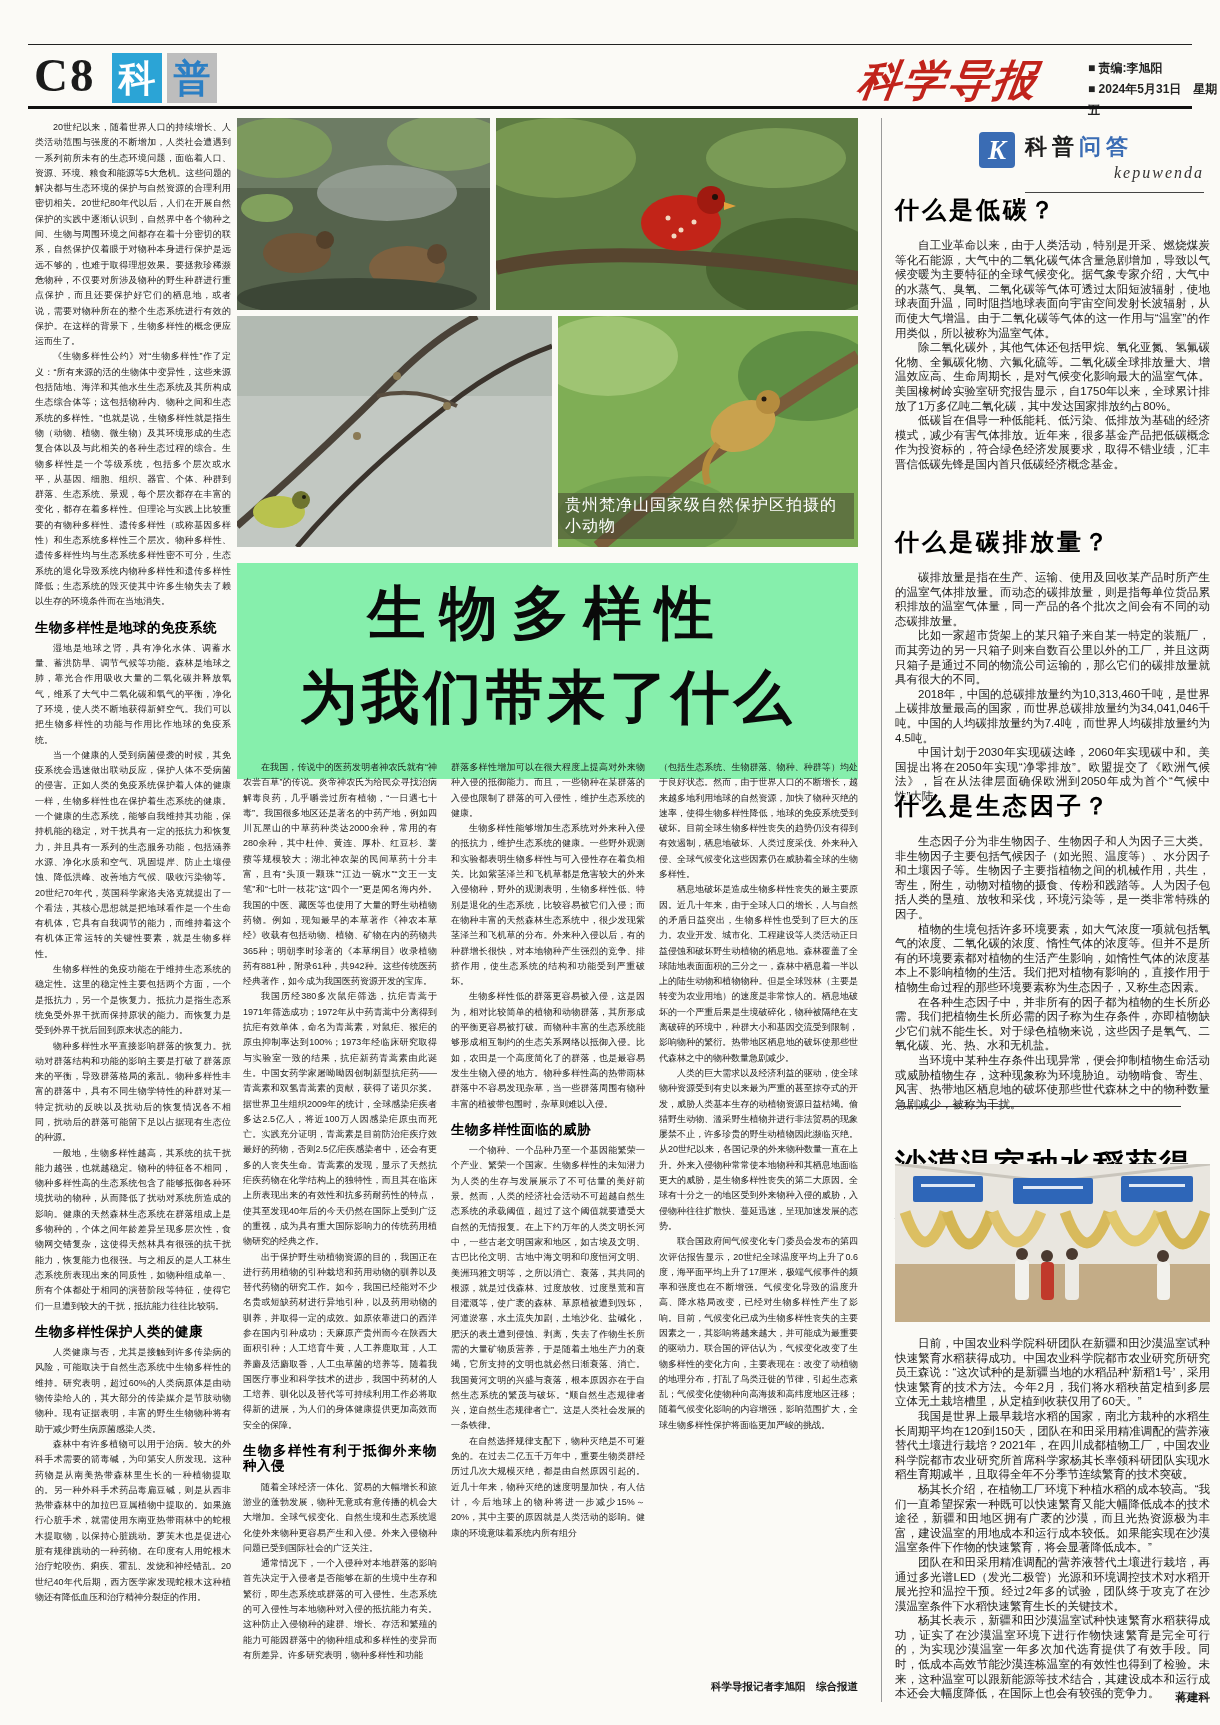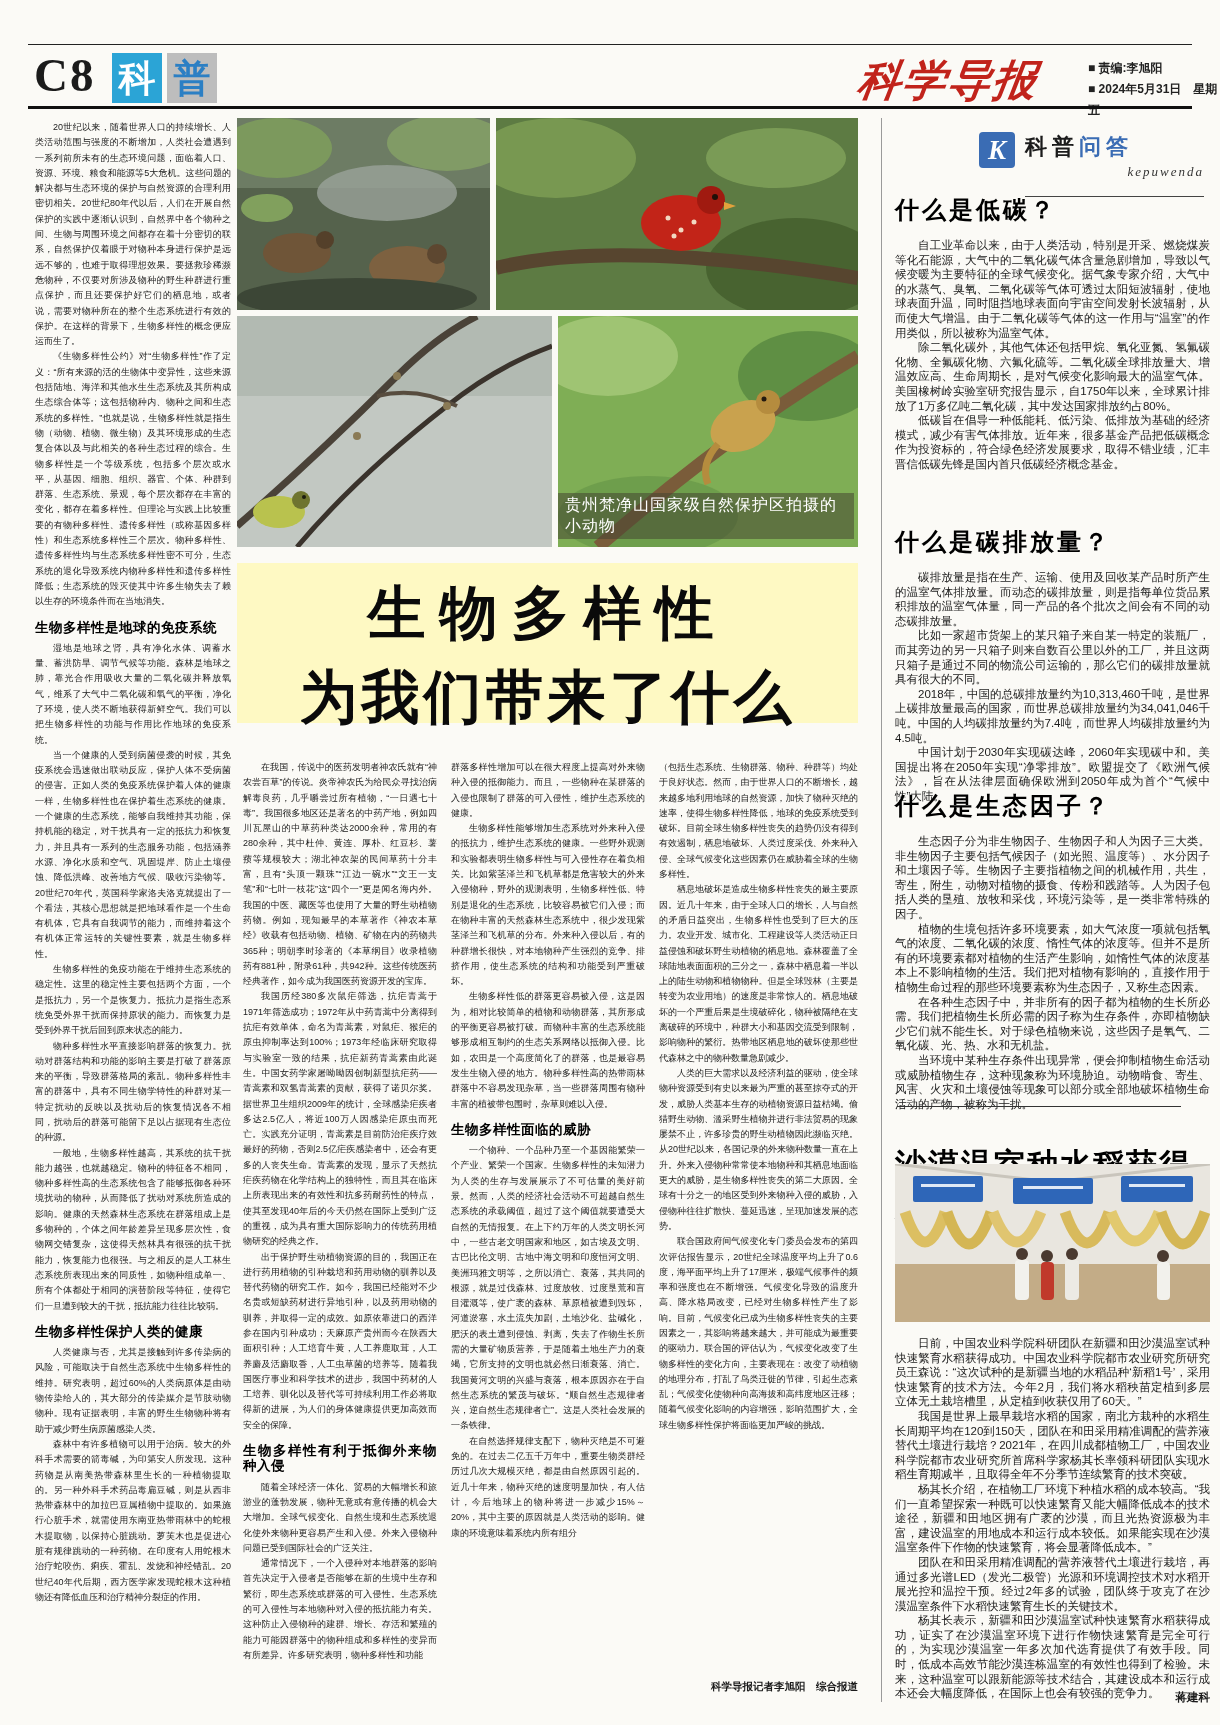--- a/index.html
+++ b/index.html
@@ -32,39 +32,39 @@
   
   .photo{position:absolute;overflow:hidden;background:#5a6a52;}
   .photo svg{display:block;}
   .ph1{left:237px;top:118px;width:253px;height:192px;}
   .ph2{left:496px;top:118px;width:362px;height:192px;}
   .ph3{left:237px;top:316px;width:315px;height:231px;}
   .ph4{left:558px;top:316px;width:300px;height:231px;}
   .caption{position:absolute;right:4px;bottom:8px;background:rgba(70,70,50,0.55);color:#fff;
            font-size:16px;padding:2px 7px;letter-spacing:1px;}
   
-  .headline-box{position:absolute;left:237px;top:563px;width:621px;height:160px;background:#fef9c3;}
+  .headline-box{position:absolute;left:237px;top:563px;width:621px;height:216px;background:#86efac;}
   .hl{ text-align:center;font-weight:900;font-size:58px;color:#0a0a0a;
        font-family:"Liberation Sans",sans-serif;}
   .hl1{margin-top:12px;letter-spacing:14px;}
   .hl2{margin-top:6px;letter-spacing:4px;}
   
   .vdivider{position:absolute;left:881px;top:118px;height:1584px;border-left:1px solid #9a9a9a;}
   
   .right{position:absolute;left:895px;top:118px;width:315px;height:1584px;}
   .qlogo{position:absolute;right:6px;top:14px;width:225px;}
   .qlogo-row{display:flex;align-items:flex-start;}
   .qlogo-k{width:36px;height:36px;background:#3a6cb4;border-radius:4px;color:#fff;text-align:center;
            line-height:36px;font-family:"Liberation Serif",serif;font-weight:bold;font-style:italic;
            font-size:27px;flex:0 0 auto;}
-  .qlogo-text{margin-left:10px;border-bottom:1.5px solid #444;padding-bottom:16px;flex:1;}
+  .qlogo-text{margin-left:10px;border-bottom:1.5px solid #444;padding-bottom:10px;flex:1;}
   .qlogo-cn{font-size:22px;font-weight:bold;letter-spacing:5px;white-space:nowrap;}
   .qlogo-cn .blue{color:#3a6cb4;}
   .qlogo-en{text-align:right;font-family:"Liberation Serif",serif;font-style:italic;
-            font-size:13px;color:#333;letter-spacing:2px;margin-top:2px;}
+            font-size:16px;color:#333;letter-spacing:2px;margin-top:2px;}
   .qsec{position:absolute;left:0;width:315px;}
   .q1{top:76px;} .q2{top:408px;} .q3{top:672px;}
   .qtitle{font-size:24px;font-weight:600;letter-spacing:3px;margin:0 0 12px 0;color:#000;}
   .qbody p{font-size:11.5px;line-height:14.6px;text-align:justify;text-indent:2em;margin:0;}
   .qdivider{position:absolute;left:2px;top:988px;width:284px;border-top:1.5px solid #333;}
   .rice-title{position:absolute;left:0;top:1000px;font-size:31px;font-weight:700;letter-spacing:2px;color:#000;}
   .rice-photo{position:absolute;left:0;top:1046px;width:315px;height:158px;overflow:hidden;background:#cdbd9c;}
   .rice-body{position:absolute;left:0;top:1218px;width:315px;}
   .rice-body p{font-size:11.5px;line-height:14.6px;text-align:justify;text-indent:2em;margin:0;}
   .rice-byline{text-align:right;font-weight:bold;font-size:11.5px;margin-top:-14.6px;}
@@ -223,21 +223,21 @@
           <p>中国计划于2030年实现碳达峰，2060年实现碳中和。美国提出将在2050年实现“净零排放”。欧盟提交了《欧洲气候法》，旨在从法律层面确保欧洲到2050年成为首个“气候中性”大陆。</p>
         </div>
     </section>
 
     <section class="qsec q3">
       <h2 class="qtitle">什么是生态因子？</h2>
       <div class="qbody">
           <p>生态因子分为非生物因子、生物因子和人为因子三大类。非生物因子主要包括气候因子（如光照、温度等）、水分因子和土壤因子等。生物因子主要指植物之间的机械作用，共生，寄生，附生，动物对植物的摄食、传粉和践踏等。人为因子包括人类的垦殖、放牧和采伐，环境污染等，是一类非常特殊的因子。</p>
           <p>植物的生境包括许多环境要素，如大气浓度一项就包括氧气的浓度、二氧化碳的浓度、惰性气体的浓度等。但并不是所有的环境要素都对植物的生活产生影响，如惰性气体的浓度基本上不影响植物的生活。我们把对植物有影响的，直接作用于植物生命过程的那些环境要素称为生态因子，又称生态因素。</p>
           <p>在各种生态因子中，并非所有的因子都为植物的生长所必需。我们把植物生长所必需的因子称为生存条件，亦即植物缺少它们就不能生长。对于绿色植物来说，这些因子是氧气、二氧化碳、光、热、水和无机盐。</p>
-          <p>当环境中某种生存条件出现异常，便会抑制植物生命活动或威胁植物生存，这种现象称为环境胁迫。动物啃食、寄生、风害、火灾和土壤侵蚀等现象可以部分或全部地破坏植物生命活动的产物，被称为干扰。</p>
+          <p>当环境中某种生存条件出现异常，便会抑制植物生命活动或威胁植物生存，这种现象称为环境胁迫。动物啃食、寄生、风害、热带地区栖息地的破坏使那些世代森林之中的物种数量急剧减少，被称为干扰。</p>
         </div>
     </section>
 
     <div class="qdivider"></div>
     <h2 class="rice-title">沙漠温室种水稻获得成功</h2>
 
     <div class="rice-photo">
       <svg width="315" height="158" viewBox="0 0 315 158">
         <rect width="315" height="158" fill="#e9e6df"></rect>
         <rect x="0" y="100" width="315" height="58" fill="#c3ac87"></rect>

